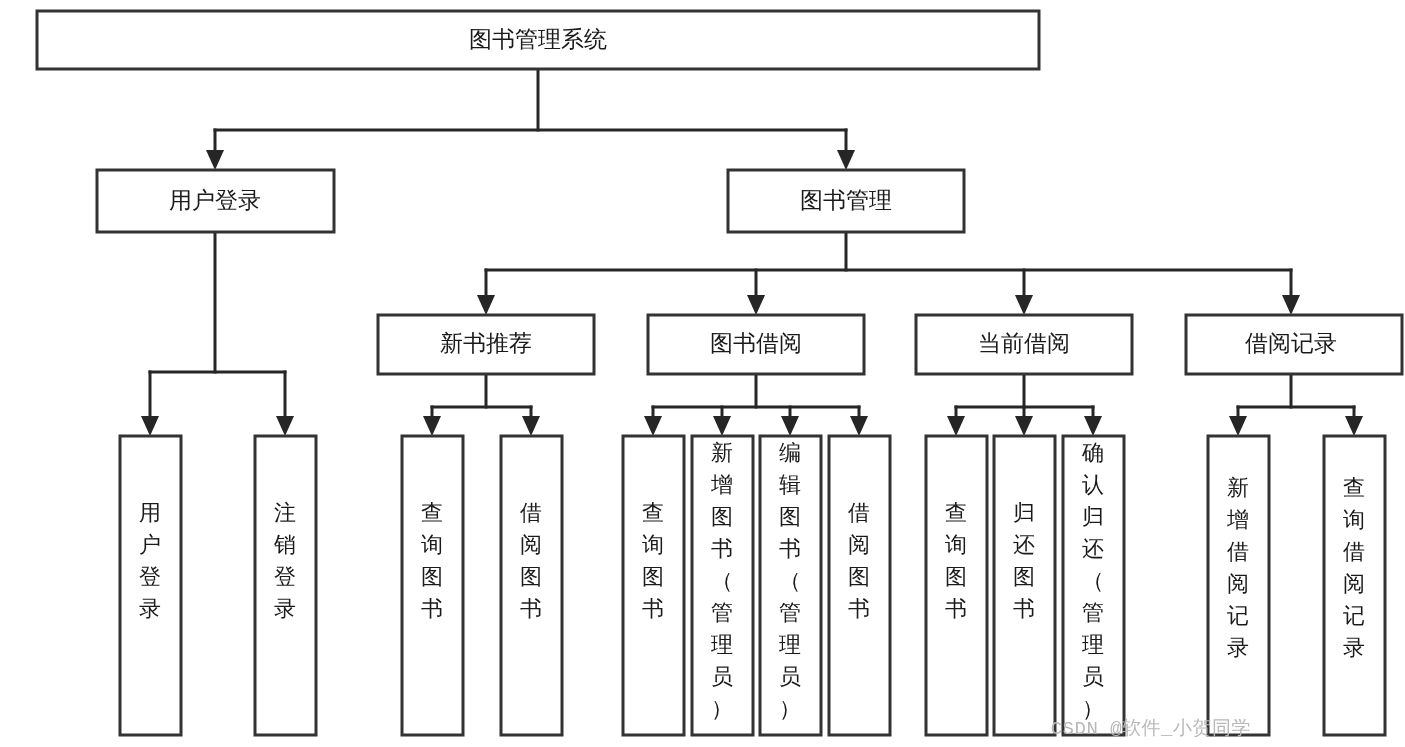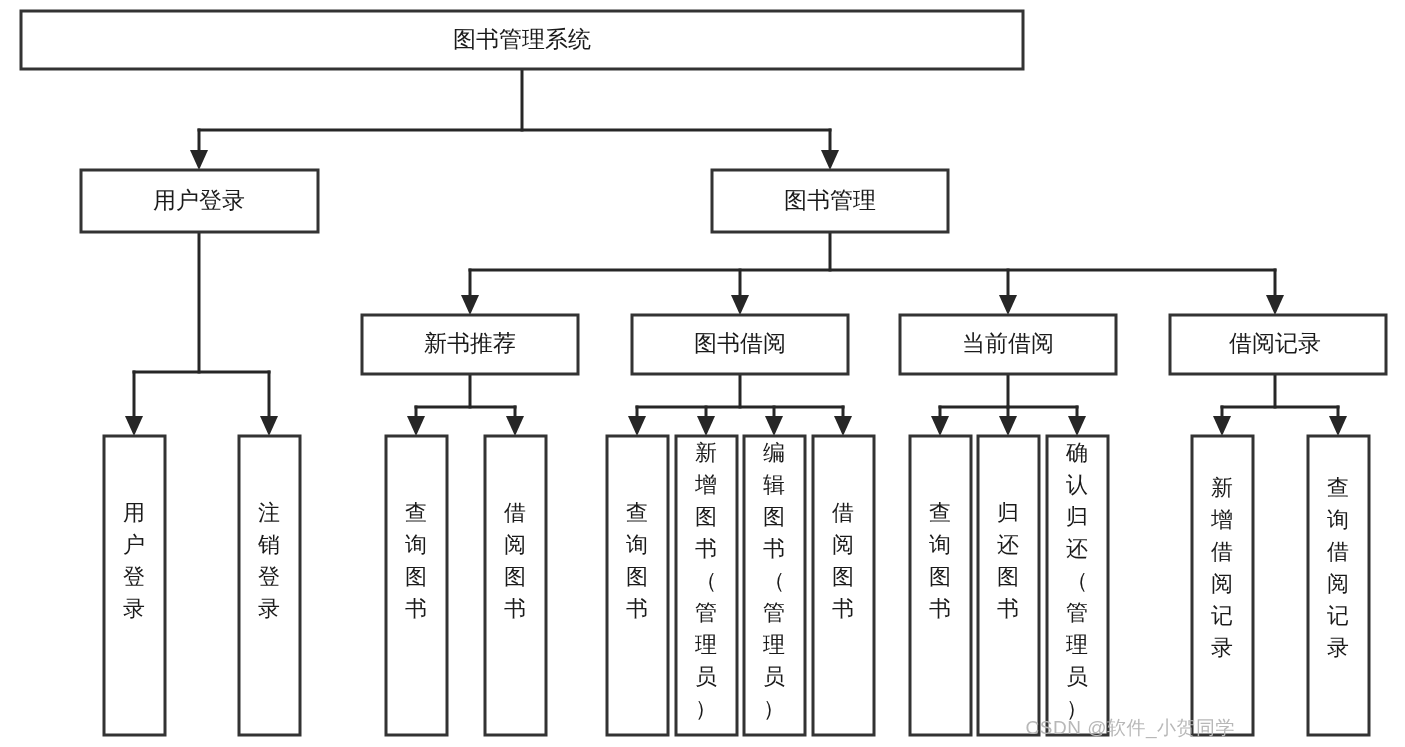--- a/index.html
+++ b/index.html
@@ -9,21 +9,21 @@
   }
   body {
     width: 1405px;
     height: 747px;
     font-family: "Liberation Sans", "DejaVu Sans", sans-serif;
     position: relative;
     overflow: hidden;
   }
   #diagram-root {
     position: absolute;
-    left: 0; top: 0;
+    left: 16px; top: 0;
     width: 1247px;
     height: 747px;
   }
   svg.flow {
     display: block;
     width: 1405px;
     height: 747px;
   }
   .node-box {
     fill: #ffffff;
@@ -50,21 +50,21 @@
   .node-label-vert {
     font-family: "Liberation Sans", "DejaVu Sans", sans-serif;
     font-size: 22px;
     fill: #1a1a1a;
     text-anchor: middle;
   }
   .watermark {
     position: absolute;
     right: 12px;
     bottom: 6px;
-    font-family: Liberation Sans, sans-serif;
+    font-family: Liberation Mono, monospace;
     font-size: 19px;
     color: #b8b8b8;
     letter-spacing: 0.5px;
     white-space: nowrap;
     pointer-events: none;
   }
 </style>
 </head>
 <body>
 

